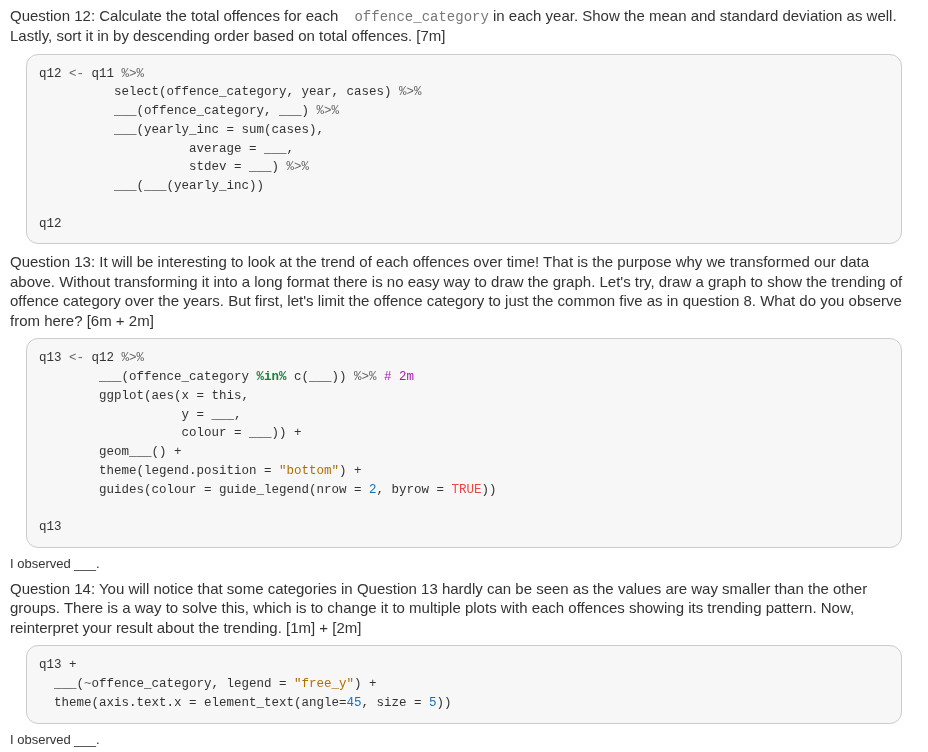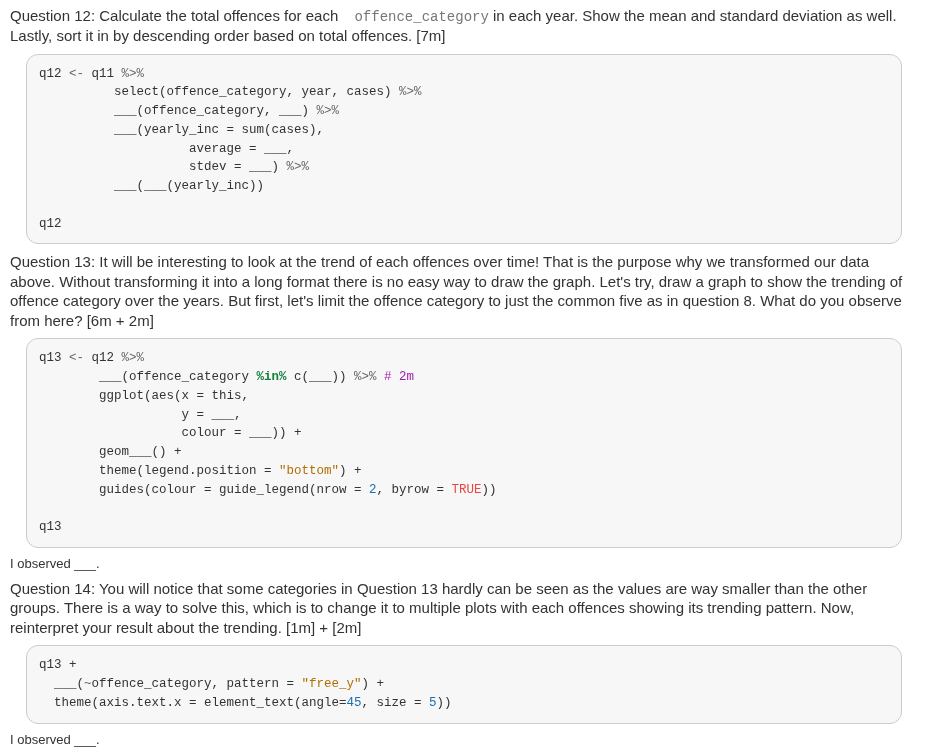--- a/index.html
+++ b/index.html
@@ -74,16 +74,16 @@
 <span>        theme(legend.position = </span><span class="tok-str">"bottom"</span><span>) +</span>
 <span>        guides(colour = guide_legend(nrow = </span><span class="tok-num">2</span><span>, byrow = </span><span class="tok-bool">TRUE</span><span>))</span>
 <span></span>
 <span>q13</span></pre>
 
 <div class="observed">I observed ___.</div>
 
 <div class="question">Question 14: You will notice that some categories in Question 13 hardly can be seen as the values are way smaller than the other groups. There is a way to solve this, which is to change it to multiple plots with each offences showing its trending pattern. Now, reinterpret your result about the trending. [1m] + [2m]</div>
 
 <pre class="codebox"><span>q13 +</span>
-<span>  ___(</span><span class="tok-op">~</span><span>offence_category, pattern = </span><span class="tok-str">"free_y"</span><span>) +</span>
+<span>  ___(</span><span class="tok-op">~</span><span>offence_category, legend = </span><span class="tok-str">"free_y"</span><span>) +</span>
 <span>  theme(axis.text.x = element_text(angle=</span><span class="tok-num">45</span><span>, size = </span><span class="tok-num">5</span><span>))</span></pre>
 
 <div class="observed">I observed ___.</div>
 
 </body></html>

